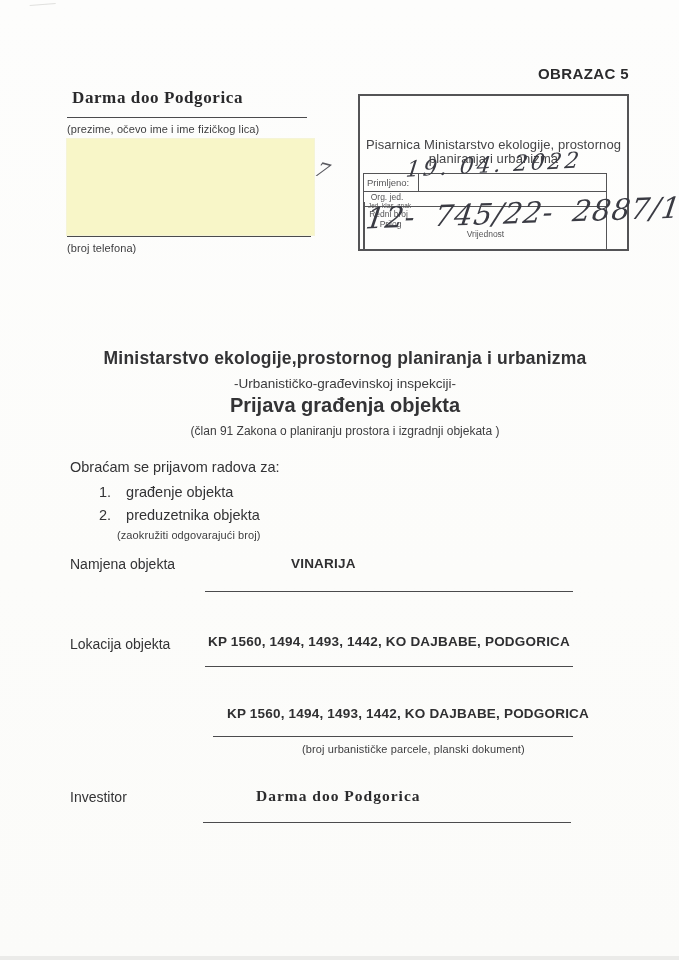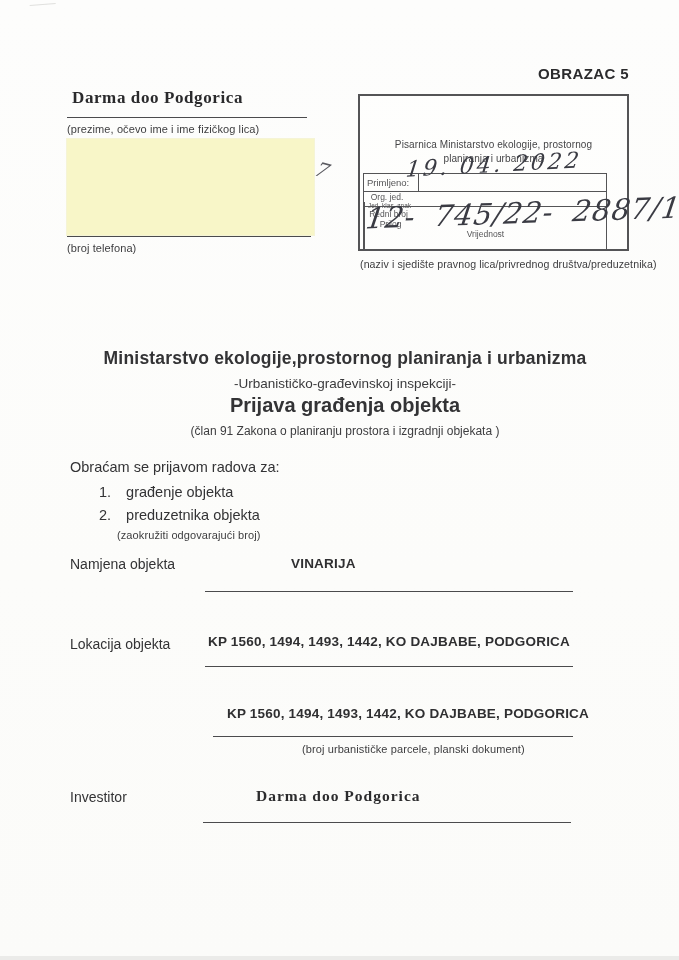--- a/index.html
+++ b/index.html
@@ -11,21 +11,21 @@
   .abs{position:absolute;}
   .caption{font-size:11px;color:#3d3d3f;letter-spacing:0.1px;}
   .rule{position:absolute;height:0;border-top:1.6px solid #4b4b4d;}
   
   .form-code{left:538px;top:65px;font-size:15px;font-weight:bold;color:#2b2b2d;letter-spacing:0.4px;}
   .applicant-name{left:72px;top:88px;font-family:"Liberation Serif",serif;font-weight:bold;font-size:17px;color:#2a2a2c;letter-spacing:0.6px;}
   .yellow-box{left:67px;top:139px;width:247px;height:96px;background:#f8f6c8;box-shadow:0 0 0 1px rgba(240,238,190,.6);}
   .squiggle{left:316px;top:158px;font-family:"DejaVu Serif",serif;font-style:italic;font-size:20px;color:#5a5a60;transform:rotate(14deg) skewX(-12deg);}
   
   .stamp{left:358px;top:94px;width:267px;height:153px;border:2px solid #545456;background:rgba(255,255,255,.35);}
-  .stamp-office{position:absolute;left:0;top:42px;width:100%;text-align:center;font-size:10px;line-height:14px;color:#454547;letter-spacing:0.1px;}
+  .stamp-office{position:absolute;left:0;top:42px;width:100%;text-align:center;font-size:13px;line-height:14px;color:#454547;letter-spacing:0.1px;}
   .stamp-table{position:absolute;left:3px;top:77px;width:244px;border:1.4px solid #545456;box-sizing:border-box;}
   .srow{display:flex;box-sizing:border-box;}
   .srow + .srow{border-top:1.4px solid #545456;flex-direction:column;}
   .scell{box-sizing:border-box;display:flex;align-items:center;padding-left:3px;color:#555557;}
   .scell + .scell{border-left:1.4px solid #545456;}
   .r1{height:17px;justify-content:space-between;}
   .r2{height:15px;}
   .r3{height:44px;}
   .c1{width:46px;}.c2{width:50px;}.c3{width:48px;}.c4{width:52px;}.c5{flex:1;}
   .received-label{font-size:9.5px;}
@@ -102,21 +102,20 @@
         <div class="scell c1"></div>
         <div class="scell c2"></div>
         <div class="scell c3"></div>
         <div class="scell c4"></div>
         <div class="scell c5"></div>
       </div>
     </div>
     <div class="hw hw-date">19. 04. 2022</div>
     <div class="hw hw-number">12- 745/22- 2887/1</div>
   </div>
-  <div class="abs caption stamp-caption">(naziv i sjedište pravnog lica/privrednog društva/preduzetnika)</div>
 
   <div class="abs center-col ministry">Ministarstvo ekologije,prostornog planiranja i urbanizma</div>
   <div class="abs center-col inspection">-Urbanističko-građevinskoj inspekciji-</div>
   <div class="abs center-col doc-title">Prijava građenja objekta</div>
   <div class="abs center-col legal">(član 91 Zakona o planiranju prostora i izgradnji objekata )</div>
 
   <div class="abs intro">Obraćam se prijavom radova za:</div>
   <div class="abs option opt1">
     <span>1.</span>
     <span>građenje objekta</span>

